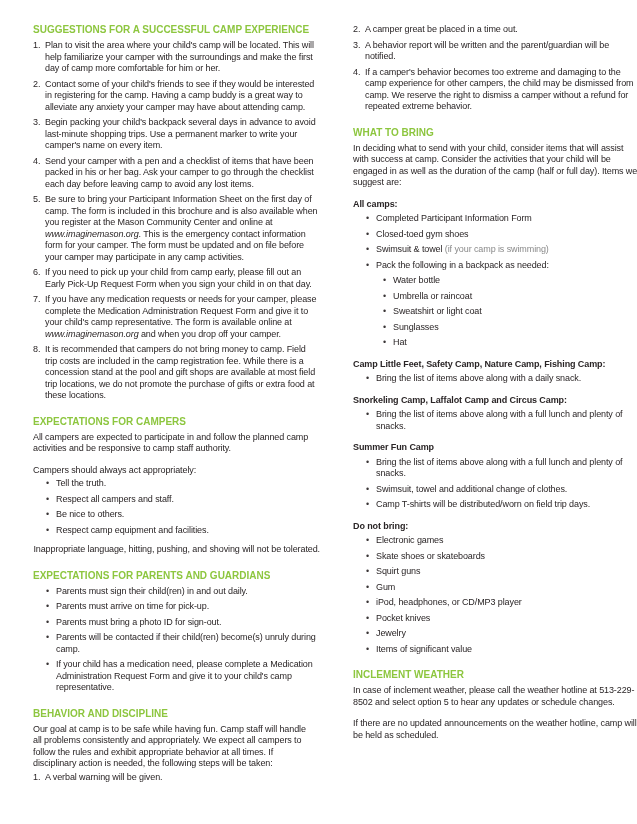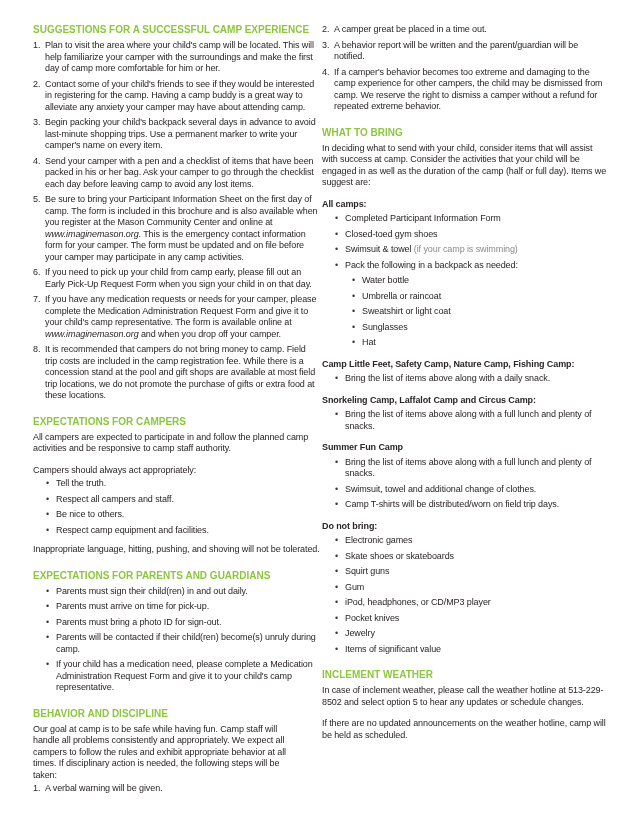--- a/index.html
+++ b/index.html
@@ -2,27 +2,27 @@
 <html><head>
 <meta charset="utf-8">
 <style>
   html,body{margin:0;padding:0;}
   body{
     width:637px;height:824px;background:#ffffff;
     font-family:"Liberation Sans",sans-serif;
     color:#2a2526;font-size:9px;line-height:11.5px;letter-spacing:-0.1px;
     -webkit-font-smoothing:antialiased;
   }
-  .page{box-sizing:border-box;width:637px;height:824px;padding:24px 13px 0 33px;display:flex;gap:2px;overflow:hidden;}
+  .page{box-sizing:border-box;width:637px;height:824px;padding:24px 13px 0 33px;display:flex;gap:33px;overflow:hidden;}
   .col{width:287px;flex:none;}
   h3.sec{color:#8dc63f;font-size:10px;line-height:12px;font-weight:bold;margin:14px 0 4px 0;letter-spacing:0;}
   h3.sec.first{margin-top:0;}
   p{margin:0 0 10px 0;}
-  p.tight{margin:0 16px 2px 0;}
-  p.aftergap{margin-top:8px;margin-bottom:0;}
+  p.tight{margin:0 4px 2px 0;}
+  p.aftergap{margin-top:8px;margin-bottom:0;text-align:right;}
   
   .ol{counter-reset:n;}
   .ol.start1{counter-reset:n 0;}
   .ol.start2{counter-reset:n 1;}
   .oli{display:flex;margin:0 0 4px 0;}
   .oli::before{counter-increment:n;content:counter(n) ".";width:12px;flex:none;}
   .oli .t{flex:1;}
   
   .bli{display:flex;margin:0 0 4px 0;padding-left:13px;}
   .bli::before{content:"\2022";width:10px;flex:none;color:#3a3536;}

